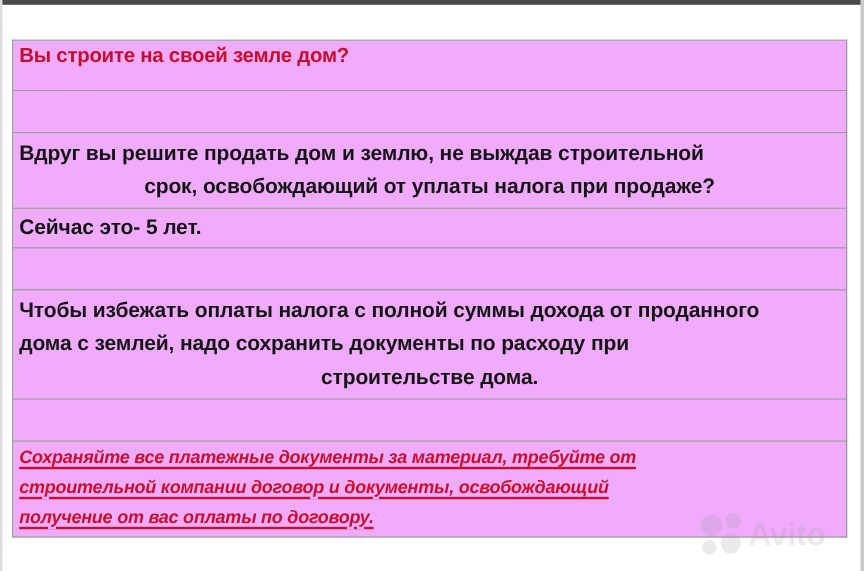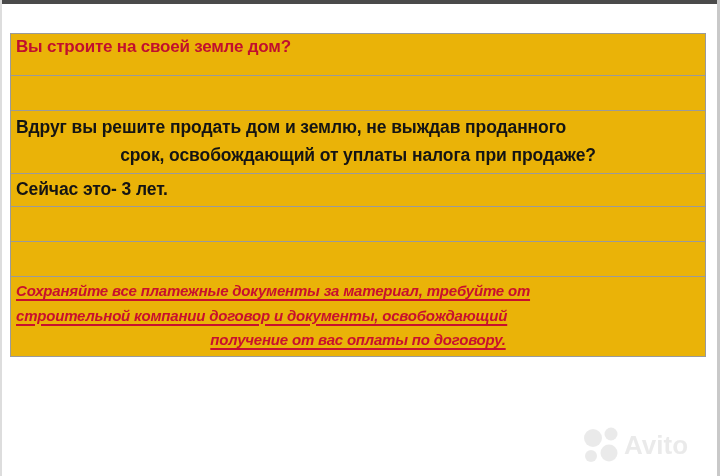--- a/index.html
+++ b/index.html
@@ -56,21 +56,21 @@
     left: 10px;
     top: 33px;
     width: 696px;
     border-collapse: collapse;
     table-layout: fixed;
   }
   .doc-table td {
     border: 1px solid #9a9a9a;
     padding: 2px 5px 3px 5px;
     vertical-align: top;
-    background: #eab308;
+    background: #f0abfc;
   }
 
   .row-q-head {
     color: #c10f2e;
     font-weight: bold;
     font-size: 17px;
     line-height: 1.32;
     letter-spacing: -0.2px;
     height: 36px;
   }
@@ -116,21 +116,21 @@
     letter-spacing: -0.2px;
   }
   .row-final p {
     margin: 0;
     text-decoration: underline;
     text-decoration-thickness: 1.5px;
     text-underline-offset: 3px;
     text-align: justify;
   }
   .row-final p:last-child {
-    text-align: center;
+    text-align: left;
   }
 
   
   .watermark {
     position: absolute;
     right: 23px;
     bottom: 2px;
     width: 118px;
     height: 50px;
     opacity: 0.20;
@@ -157,37 +157,44 @@
       </tr>
 
       <tr>
         <td class="row-spacer">
           <span></span>
         </td>
       </tr>
 
       <tr>
         <td class="row-body">
-          <p>Вдруг вы решите продать дом и землю, не выждав проданного</p>
+          <p>Вдруг вы решите продать дом и землю, не выждав строительной</p>
           <p>срок, освобождающий от уплаты налога при продаже?</p>
         </td>
       </tr>
 
       <tr>
         <td class="row-short">
-          <span>Сейчас это- 3 лет.</span>
+          <span>Сейчас это- 5 лет.</span>
         </td>
       </tr>
 
       <tr>
         <td class="row-spacer">
           <span></span>
         </td>
       </tr>
 
+      <tr>
+        <td class="row-body">
+          <p>Чтобы избежать оплаты налога с полной суммы дохода от проданного</p>
+          <p>дома с землей, надо сохранить документы по расходу при</p>
+          <p>строительстве дома.</p>
+        </td>
+      </tr>
 
       <tr>
         <td class="row-spacer">
           <span></span>
         </td>
       </tr>
 
       <tr>
         <td class="row-final">
           <p>Сохраняйте все платежные документы за материал, требуйте от</p>

